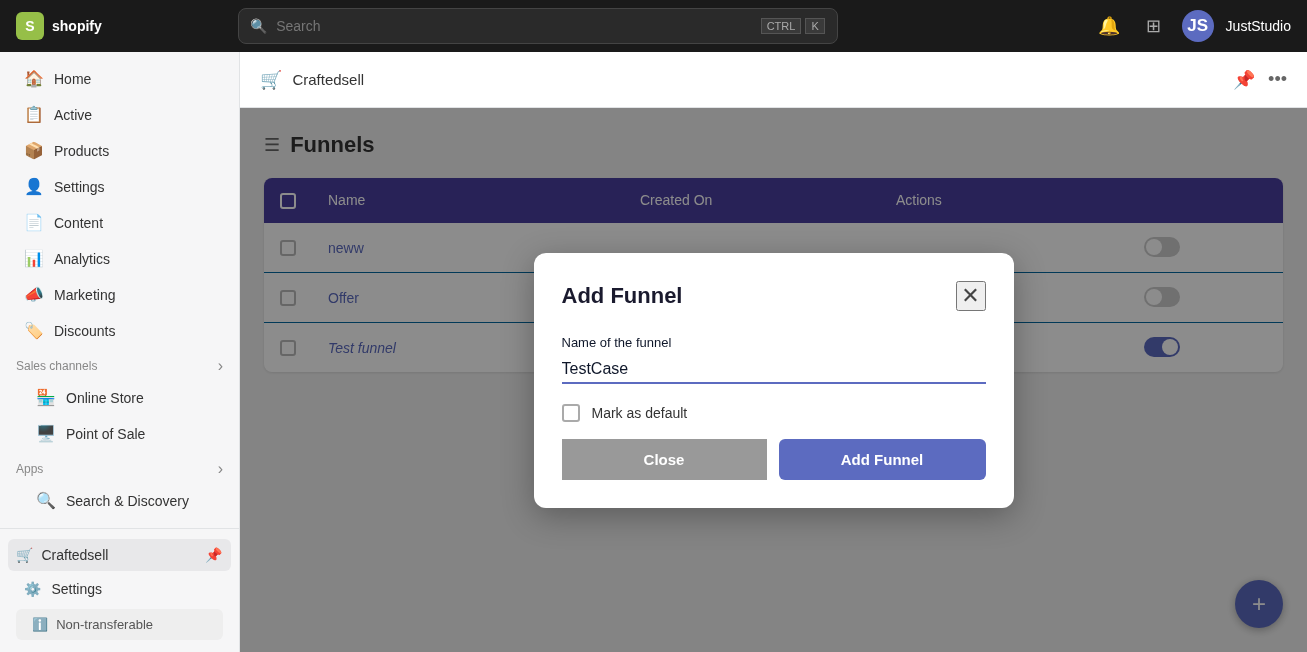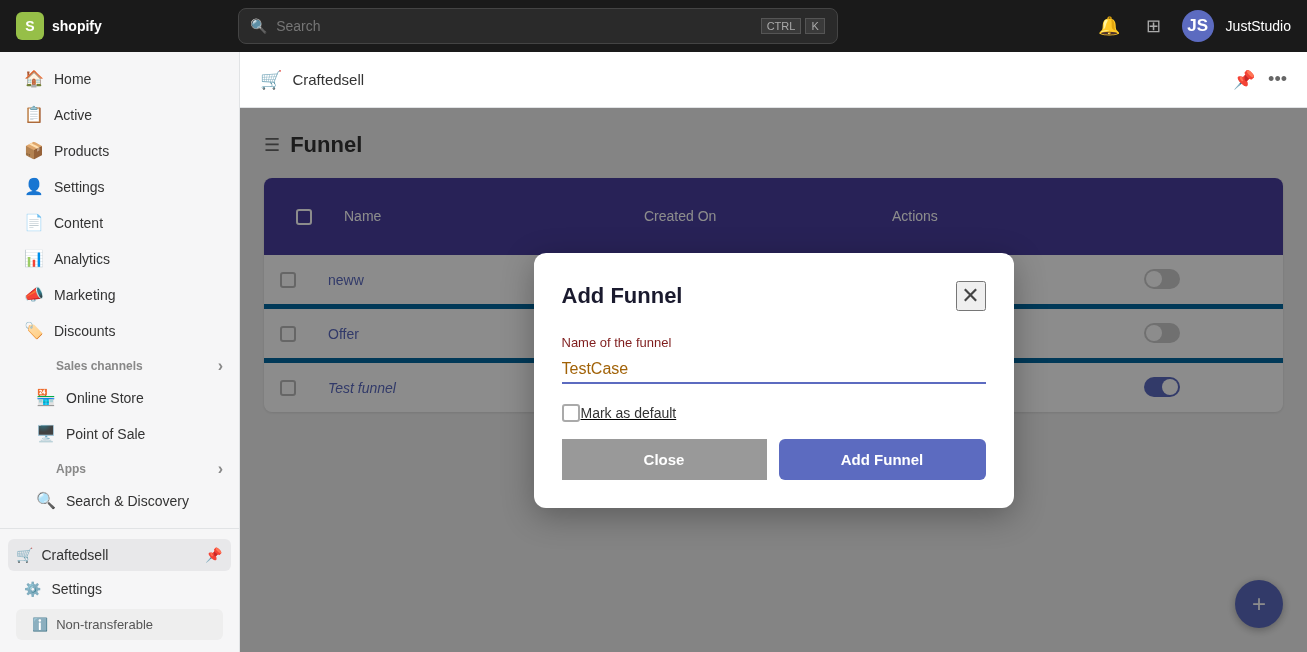--- a/index.html
+++ b/index.html
@@ -61,22 +61,22 @@
       display: flex; flex-direction: column; overflow-y: auto; flex-shrink: 0;
     }
     .sidebar-nav { flex: 1; padding: 8px 0; }
     .nav-item {
       display: flex; align-items: center; gap: 10px; padding: 8px 16px;
       font-size: 14px; color: #333; cursor: pointer; border-radius: 6px; margin: 1px 8px;
     }
     .nav-item .nav-icon { font-size: 16px; color: #555; width: 20px; text-align: center; }
 
     .sidebar-section-title {
-      font-size: 12px; color: #888; padding: 8px 16px 4px; font-weight: 700;
-      display: flex; align-items: center; justify-content: space-between; margin-left: 40px;
+      font-size: 12px; color: #888; padding: 8px 16px 4px; font-weight: 400;
+      display: flex; align-items: center; justify-content: space-between;
     }
     .sidebar-section-title .expand-icon { font-size: 16px; }
 
     .nav-item-sub {
       display: flex; align-items: center; gap: 10px; padding: 8px 16px 8px 28px;
       font-size: 14px; color: #333; cursor: pointer; border-radius: 6px; margin: 1px 8px;
     }
     .nav-item-sub .nav-icon { font-size: 16px; color: #555; width: 20px; text-align: center; }
 
     .sidebar-bottom { padding: 8px; border-top: 1px solid #e1e3e5; }
@@ -119,31 +119,31 @@
     .funnels-menu-icon { font-size: 18px; color: #666; }
 
     
     .funnels-table {
       background: white; border-radius: 8px; overflow: hidden;
       box-shadow: 0 1px 3px rgba(0,0,0,0.1);
     }
     .table-header {
       background: #4a3f9f; display: grid;
       grid-template-columns: 48px 1fr 1fr 1fr 1fr;
-      padding: 16px;
+      padding: 0;
     }
     .th {
       padding: 14px 16px; color: white; font-size: 14px; font-weight: 500; text-align: center;
     }
     .th:first-child { text-align: left; }
     .th.left { text-align: left; }
 
     .table-row {
       display: grid; grid-template-columns: 48px 1fr 1fr 1fr 1fr;
-      border-bottom: 5px solid #0369a1; align-items: center;
+      border-bottom: 1px solid #0369a1; align-items: center;
     }
     .table-row:last-child { border-bottom: none; font-style: italic; }
     .td { padding: 14px 16px; font-size: 14px; color: #333; text-align: center; }
     .td.name { color: #5c6bc0; cursor: pointer; text-align: left; }
 
     .toggle {
       width: 36px; height: 20px; border-radius: 10px; background: #ccc;
       display: inline-flex; align-items: center; padding: 2px; cursor: pointer; transition: background 0.2s;
     }
     .toggle.on { background: #5c6bc0; }
@@ -172,27 +172,27 @@
       position: relative;
     }
     .modal-header {
       display: flex; align-items: center; justify-content: space-between; margin-bottom: 24px;
     }
     .modal-title { font-size: 22px; font-weight: 700; color: #1a1a2e; }
     .modal-close {
       font-size: 22px; color: #444; cursor: pointer; line-height: 1;
       width: 30px; height: 30px; display: flex; align-items: center; justify-content: center;
     }
-    .modal-label { font-size: 13px; color: #7f1d1d; margin-bottom: 6px; }
+    .modal-label { font-size: 13px; color: #0f172a; margin-bottom: 6px; }
     .modal-input {
       width: 100%; border: none; border-bottom: 2px solid #5c6bc0; outline: none;
-      font-size: 16px; padding: 4px 0; color: #a16207; margin-bottom: 20px;
+      font-size: 16px; padding: 4px 0; color: #0f172a; margin-bottom: 20px;
     }
     .modal-checkbox-row {
-      display: flex; align-items: center; gap: 1px; margin-bottom: 17px; text-decoration: underline;
+      display: flex; align-items: center; gap: 12px; margin-bottom: 17px;
     }
     .modal-checkbox {
       width: 18px; height: 18px; border: 2px solid #aaa; border-radius: 3px;
       display: flex; align-items: center; justify-content: center; cursor: pointer; flex-shrink: 0;
     }
     .modal-checkbox-label { font-size: 14px; color: #333; }
     .modal-actions { display: flex; gap: 12px; }
     .btn-close {
       flex: 1; padding: 11px; border: none; border-radius: 0;
       background: #999; color: white; font-size: 15px; font-weight: 600; cursor: pointer;
@@ -314,21 +314,21 @@
       </div>
       <div class="content-header-right">
         <span class="header-icon">📌</span>
         <span class="header-icon">•••</span>
       </div>
     </div>
 
     <div class="funnels-area">
       <div class="funnels-title-row">
         <span class="funnels-menu-icon">☰</span>
-        <h1 class="funnels-title">Funnel</h1>
+        <h1 class="funnels-title">Funnels</h1>
       </div>
 
       <div class="funnels-table">
         <div class="table-header">
           <div class="th">
             
             <div style="width:16px;height:16px;border:2px solid white;border-radius:3px;display:inline-block;vertical-align:middle;"></div>
           </div>
           <div class="th left">Name</div>
           <div class="th">Created On</div>

